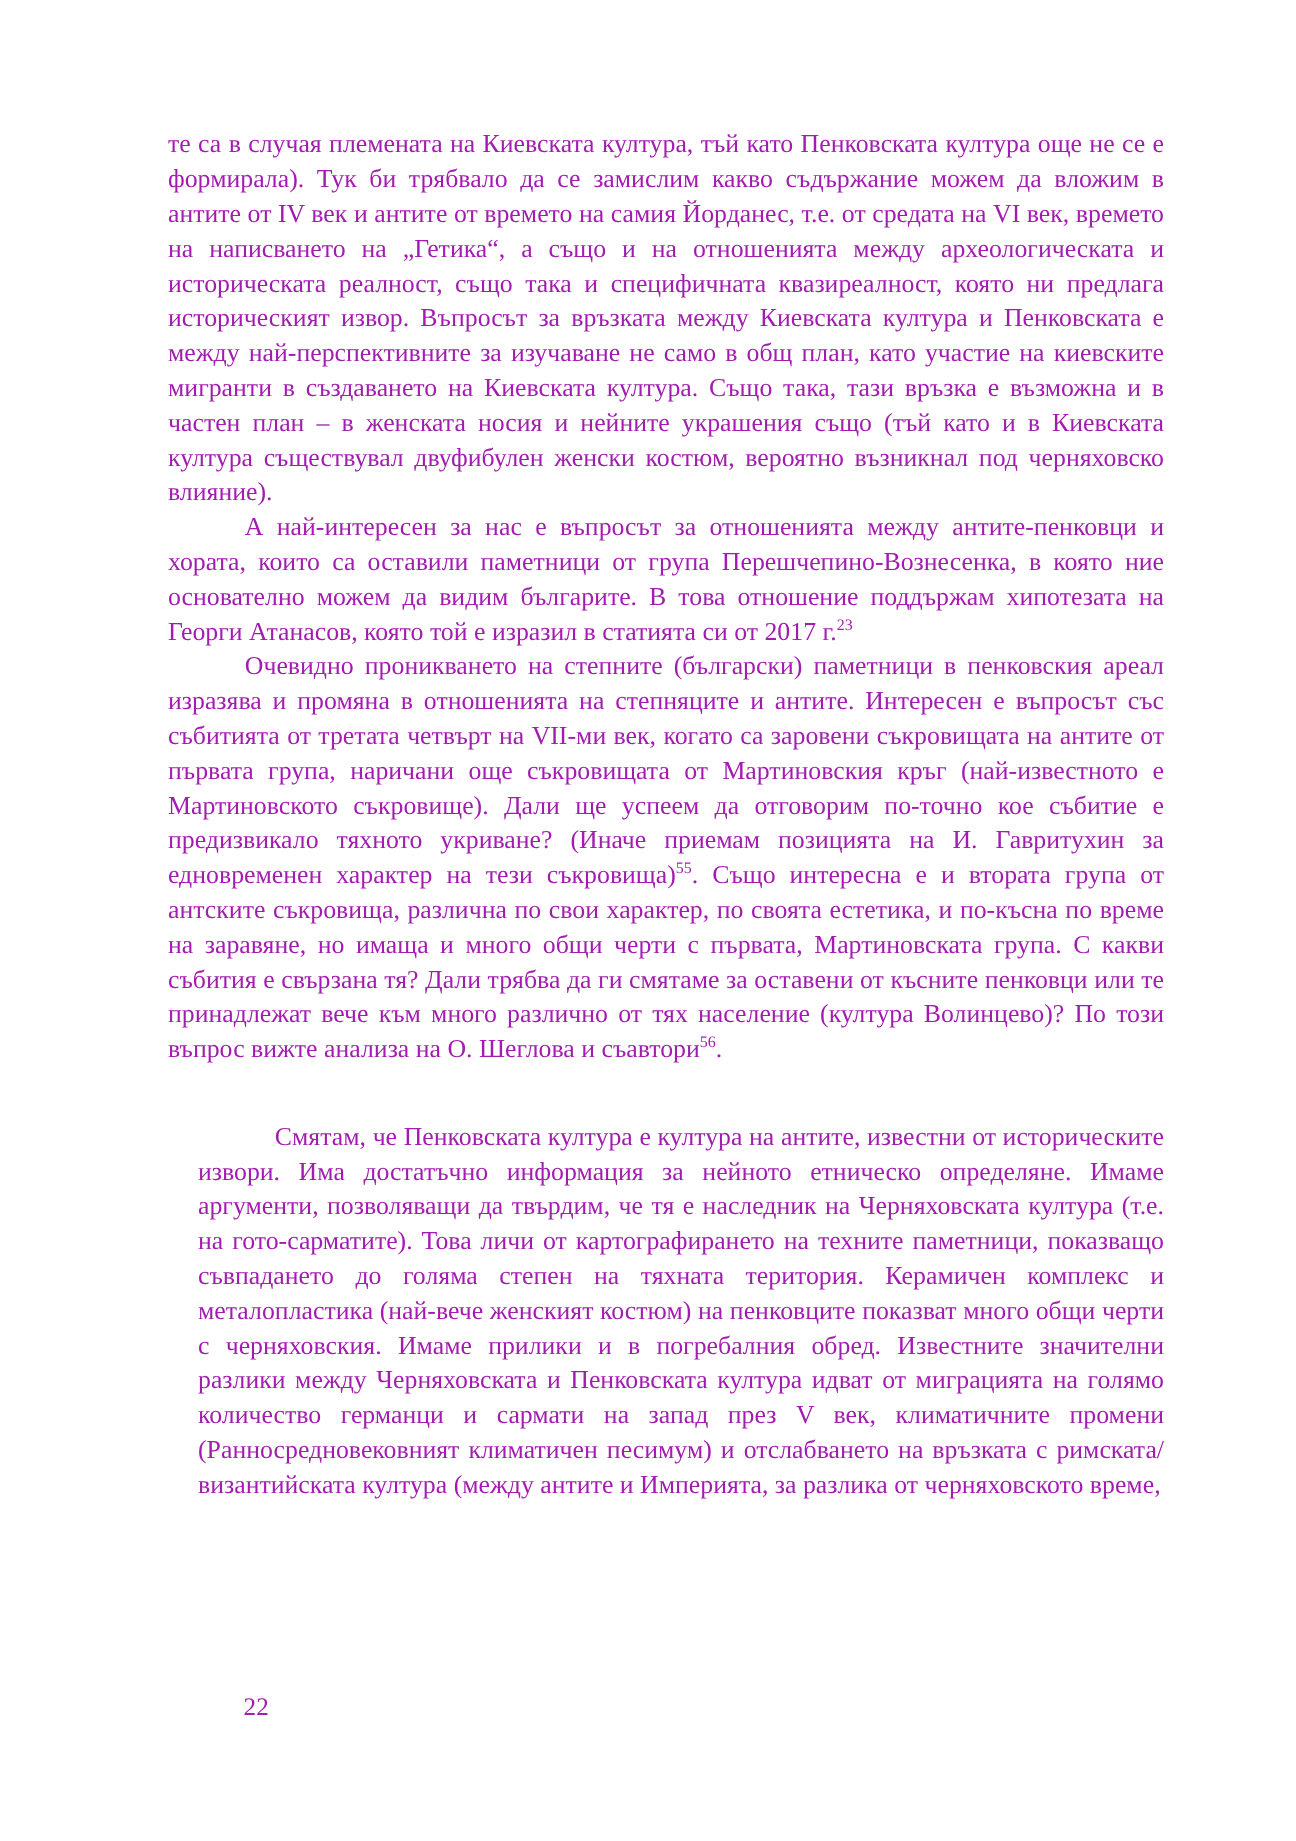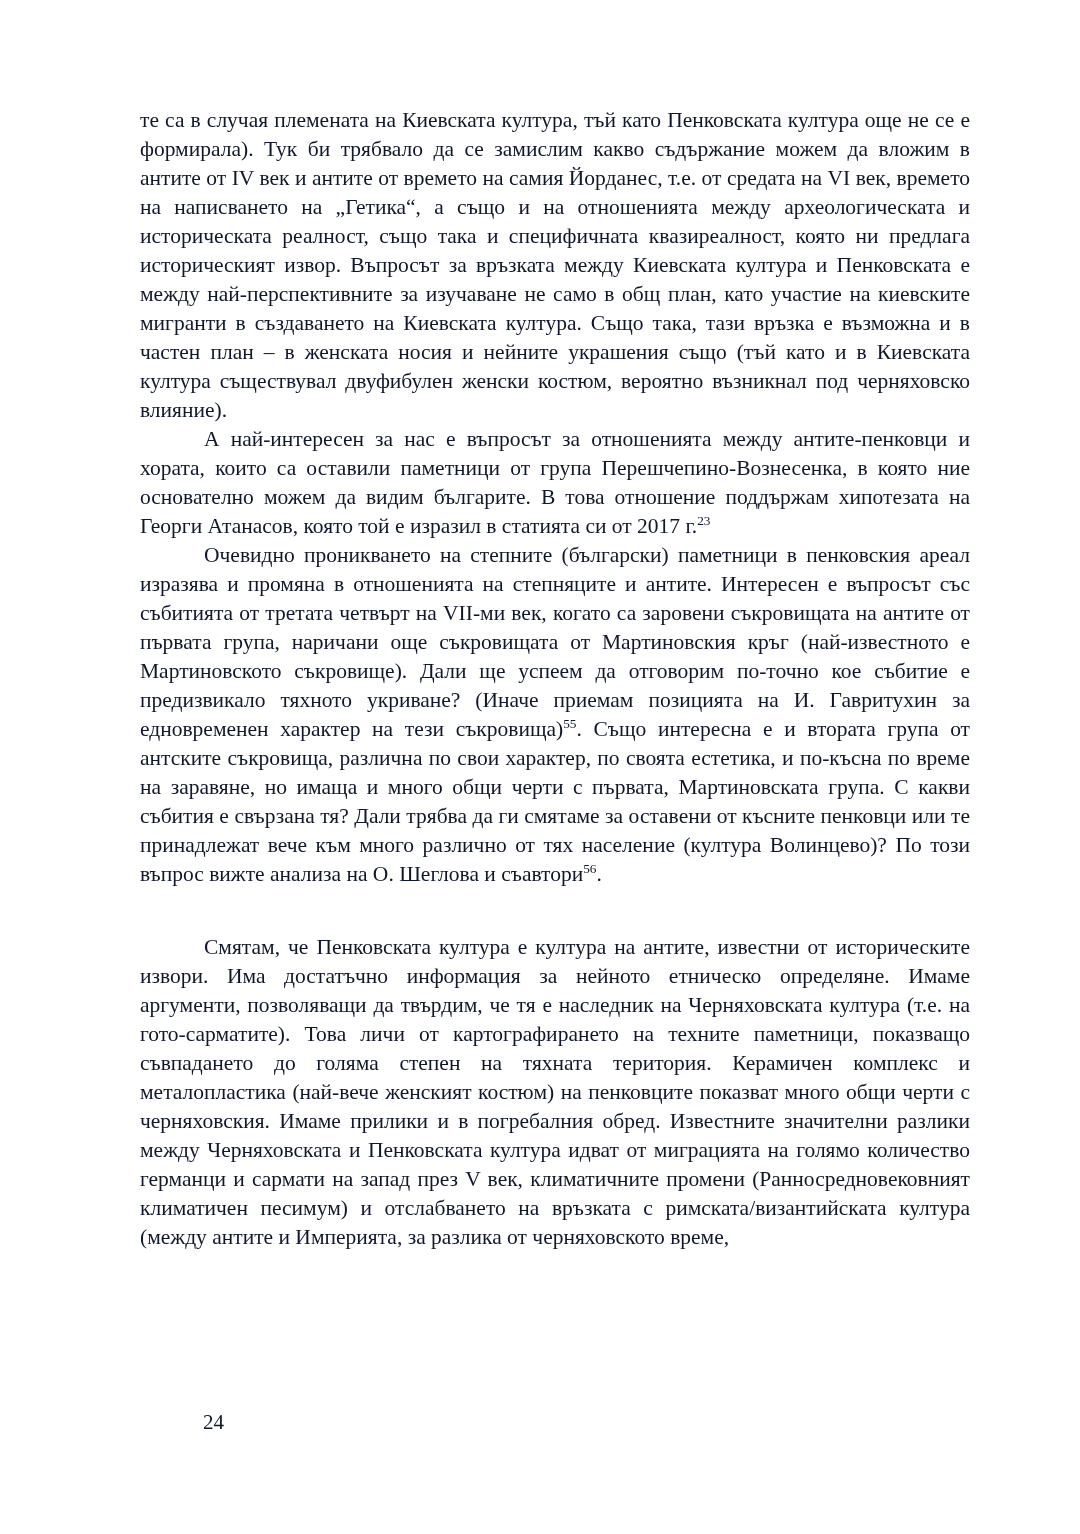--- a/index.html
+++ b/index.html
@@ -7,40 +7,41 @@
     padding: 0;
     background: #ffffff;
   }
   .page {
     position: relative;
     width: 1080px;
     height: 1534px;
     background: #ffffff;
     overflow: hidden;
     font-family: "Liberation Serif", serif;
-    color: #0f172a;
+    color: #a21caf;
   }
   .text-block {
     position: absolute;
     left: 140px;
     top: 106px;
     width: 830px;
     font-size: 21.5px;
     line-height: 29px;
     text-align: justify;
   }
   .para {
     margin: 0;
     padding: 0;
   }
   .para.indent {
     text-indent: 64px;
   }
   .para.space-before {
     margin-top: 44px;
+    margin-left: 25px;
   }
   .para sup {
     font-size: 0.62em;
     line-height: 0;
     vertical-align: super;
   }
   .page-number {
     position: absolute;
     left: 203px;
     top: 1408px;
@@ -51,14 +52,14 @@
 </head>
 <body>
 
 <div class="page">
   <div class="text-block">
       <p class="para">те са в случая племената на Киевската култура, тъй като Пенковската култура още не се е формирала). Тук би трябвало да се замислим какво съдържание можем да вложим в антите от IV век и антите от времето на самия Йорданес, т.е. от средата на VI век, времето на написването на „Гетика“, а също и на отношенията между археологическата и историческата реалност, също така и специфичната квазиреалност, която ни предлага историческият извор. Въпросът за връзката между Киевската култура и Пенковската е между най-перспективните за изучаване не само в общ план, като участие на киевските мигранти в създаването на Киевската култура. Също така, тази връзка е възможна и в частен план – в женската носия и нейните украшения също (тъй като и в Киевската култура съществувал двуфибулен женски костюм, вероятно възникнал под черняховско влияние).</p>
       <p class="para indent">А най-интересен за нас е въпросът за отношенията между антите-пенковци и хората, които са оставили паметници от група Перешчепино-Вознесенка, в която ние основателно можем да видим българите. В това отношение поддържам хипотезата на Георги Атанасов, която той е изразил в статията си от 2017 г.<sup>23</sup></p>
       <p class="para indent">Очевидно проникването на степните (български) паметници в пенковския ареал изразява и промяна в отношенията на степняците и антите. Интересен е въпросът със събитията от третата четвърт на VII-ми век, когато са заровени съкровищата на антите от първата група, наричани още съкровищата от Мартиновския кръг (най-известното е Мартиновското съкровище). Дали ще успеем да отговорим по-точно кое събитие е предизвикало тяхното укриване? (Иначе приемам позицията на И. Гавритухин за едновременен характер на тези съкровища)<sup>55</sup>. Също интересна е и втората група от антските съкровища, различна по свои характер, по своята естетика, и по-късна по време на заравяне, но имаща и много общи черти с първата, Мартиновската група. С какви събития е свързана тя? Дали трябва да ги смятаме за оставени от късните пенковци или те принадлежат вече към много различно от тях население (култура Волинцево)? По този въпрос вижте анализа на О. Шеглова и съавтори<sup>56</sup>.</p>
       <p class="para indent space-before">Смятам, че Пенковската култура е култура на антите, известни от историческите извори. Има достатъчно информация за нейното етническо определяне. Имаме аргументи, позволяващи да твърдим, че тя е наследник на Черняховската култура (т.е. на гото-сарматите). Това личи от картографирането на техните паметници, показващо съвпадането до голяма степен на тяхната територия. Керамичен комплекс и металопластика (най-вече женският костюм) на пенковците показват много общи черти с черняховския. Имаме прилики и в погребалния обред. Известните значителни разлики между Черняховската и Пенковската култура идват от миграцията на голямо количество германци и сармати на запад през V век, климатичните промени (Ранносредновековният климатичен песимум) и отслабването на връзката с римската/византийската култура (между антите и Империята, за разлика от черняховското време,</p>
     </div>
-  <div class="page-number">24</div>
+  <div class="page-number">22</div>
 </div>
 
 </body></html>

